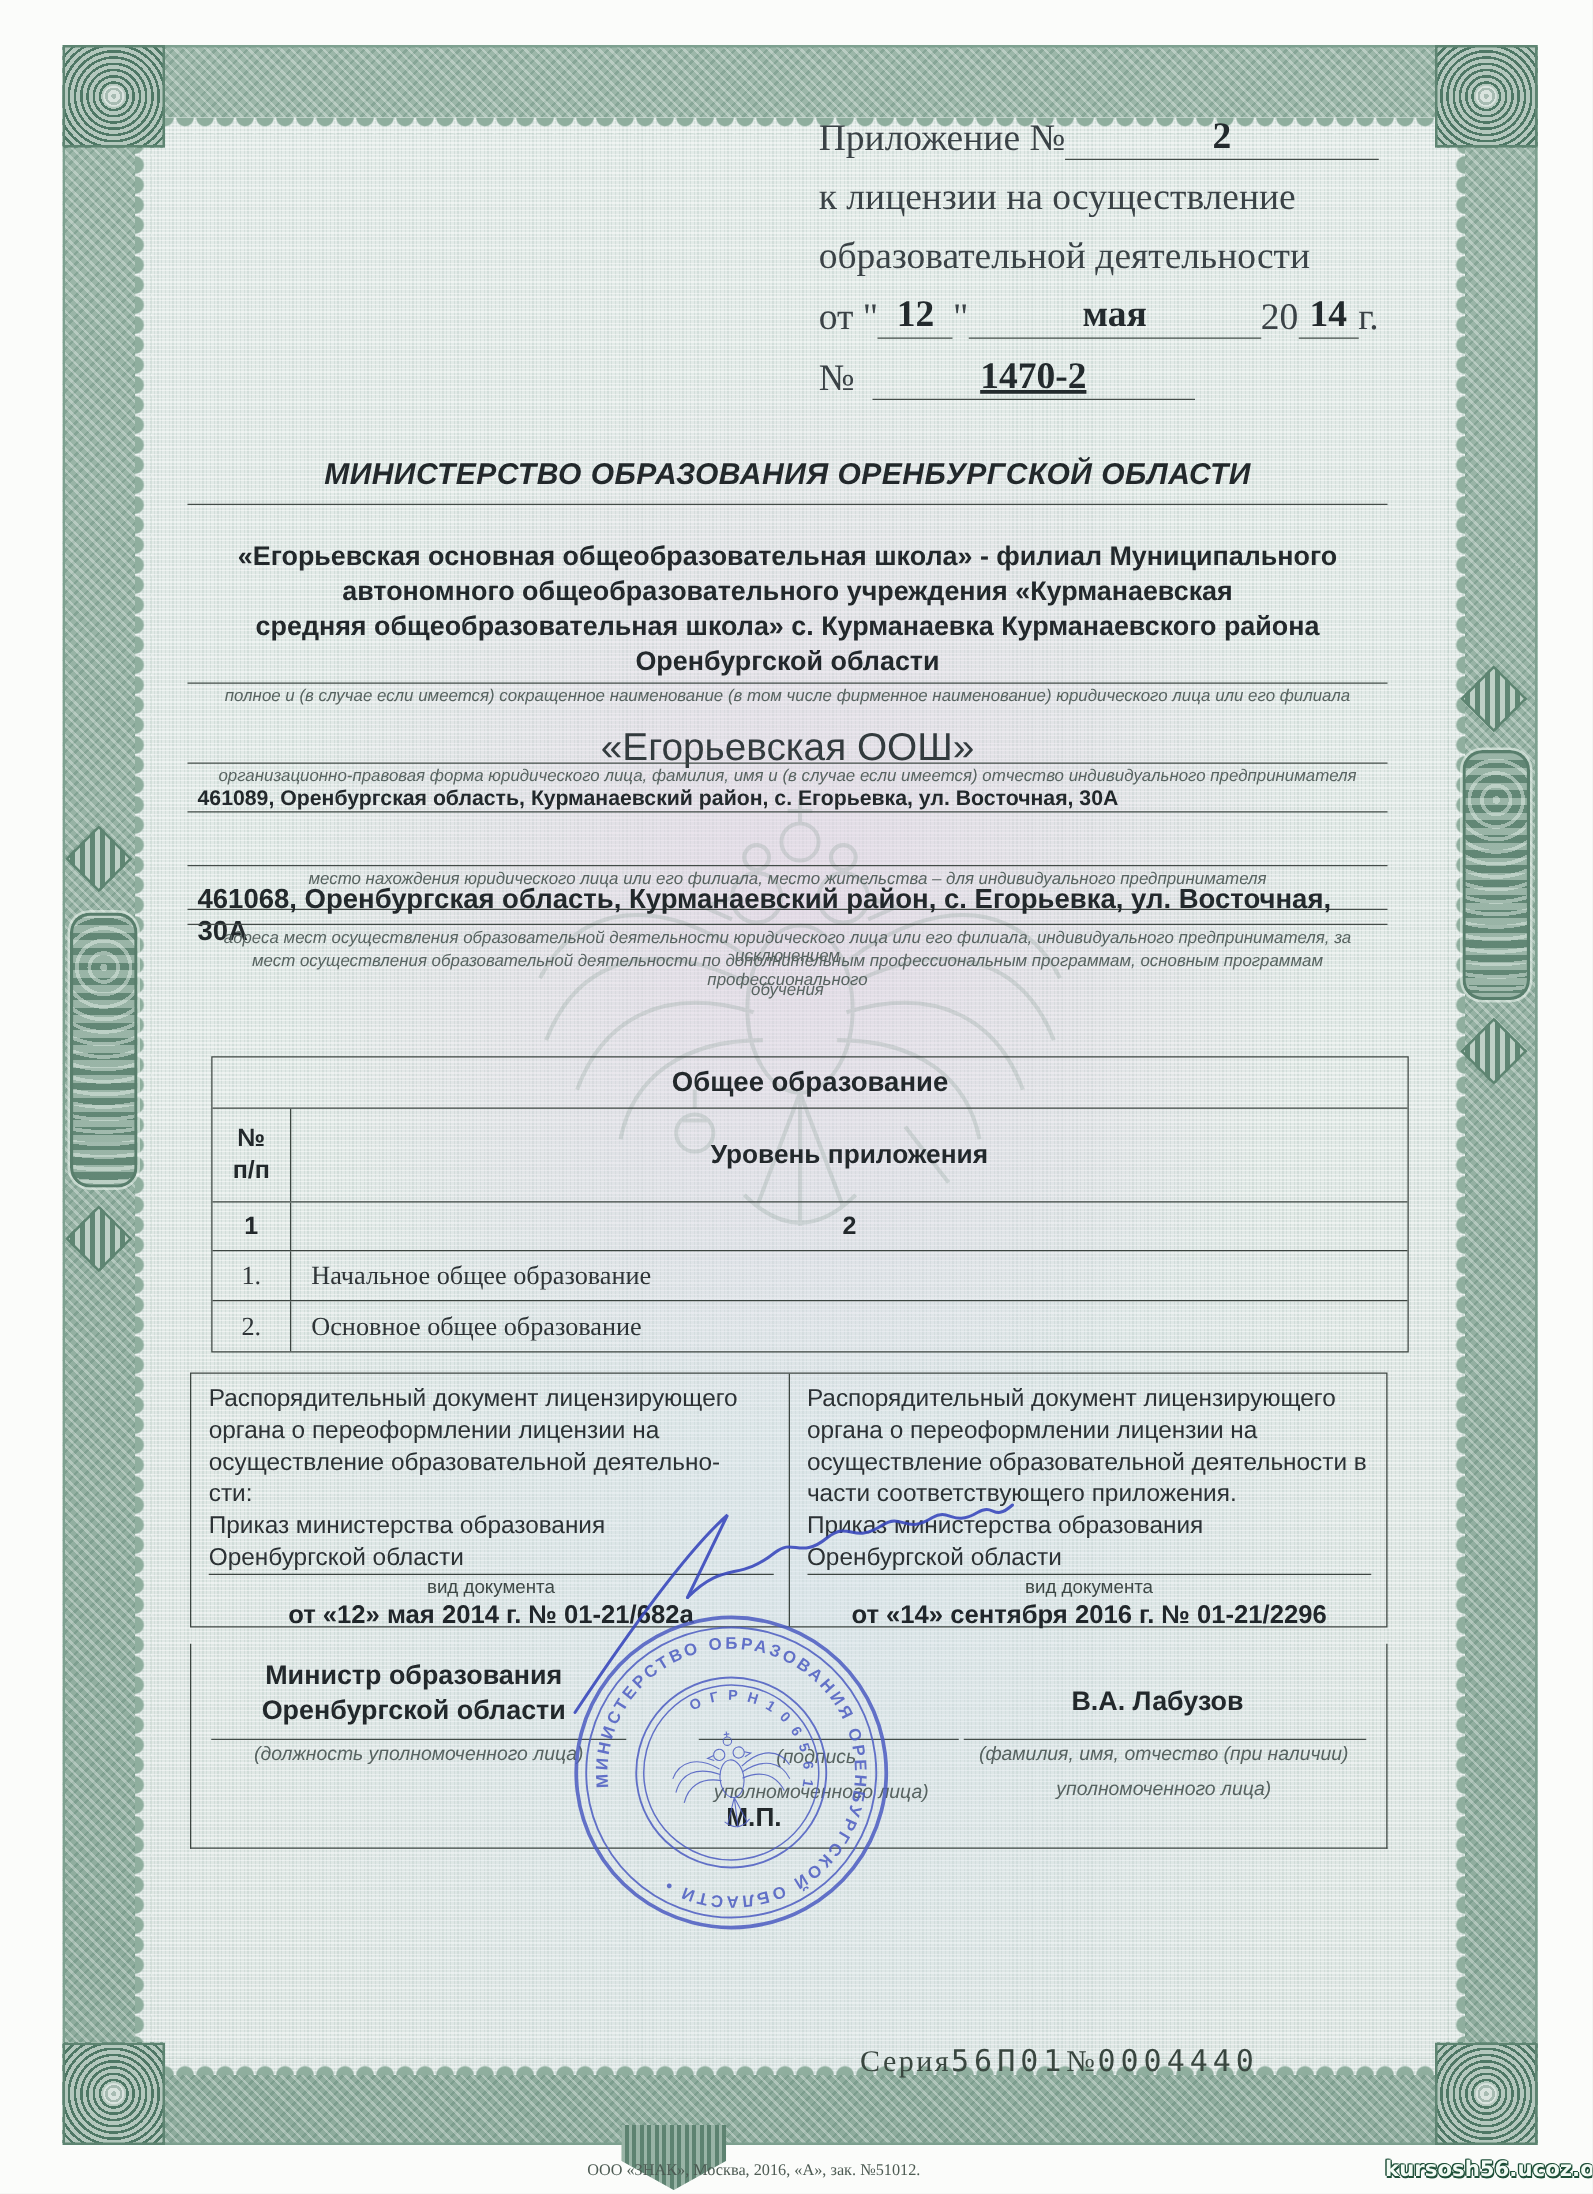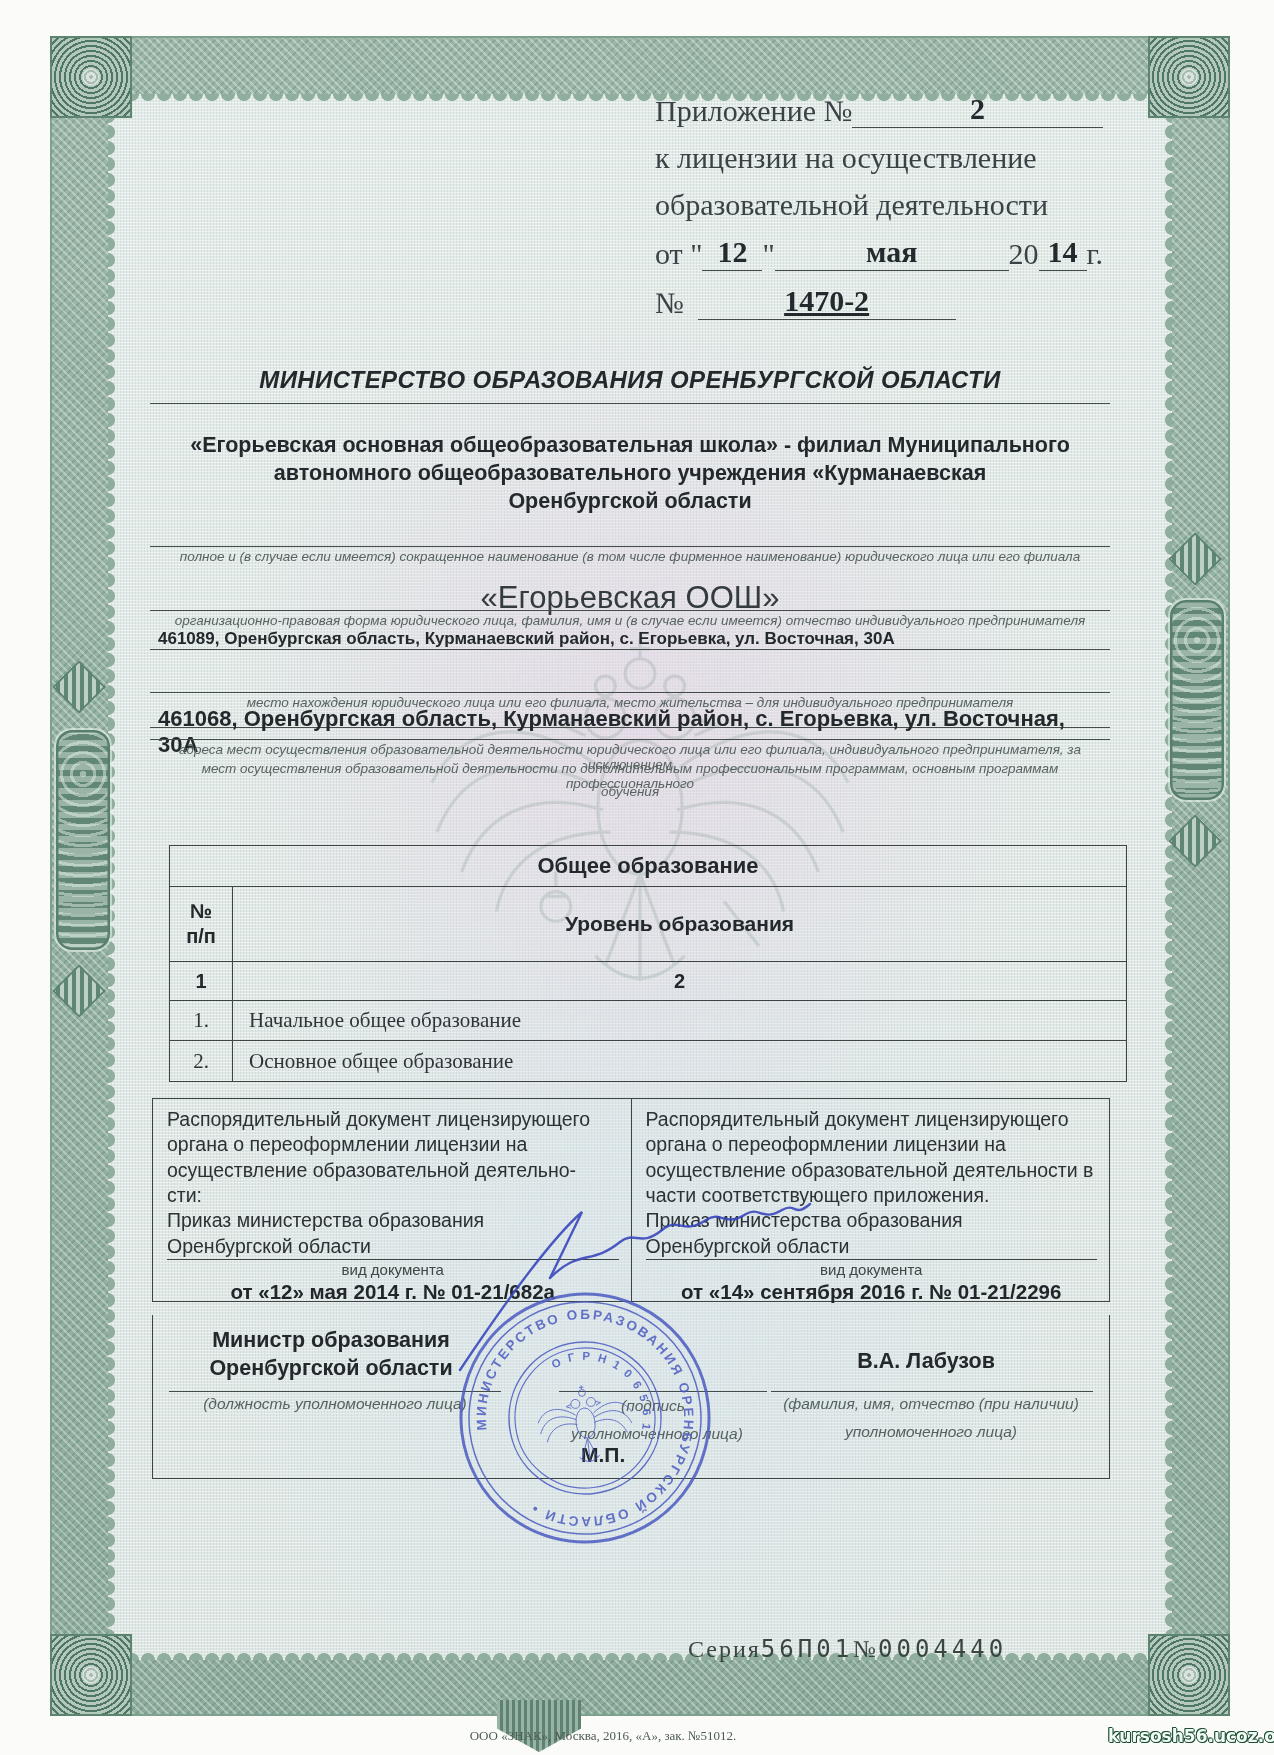--- a/index.html
+++ b/index.html
@@ -160,20 +160,21 @@
       <span class="apx-field" style="width:250px;margin-left:14px;text-decoration:underline;">1470-2</span>
     </div>
   </div>
 
   <div class="abs sansb center" style="left:150px;top:366px;width:960px;font-size:24px;letter-spacing:.4px;font-style:italic;">МИНИСТЕРСТВО ОБРАЗОВАНИЯ ОРЕНБУРГСКОЙ ОБЛАСТИ</div>
   <div class="rule" style="left:150px;top:403px;width:960px;"></div>
 
   <div class="abs sansb center" style="left:150px;top:432px;width:960px;font-size:21.5px;line-height:1.3;">
     <span style="display:block;">«Егорьевская основная общеобразовательная школа» - филиал Муниципального</span>
     <span style="display:block;">автономного общеобразовательного учреждения «Курманаевская</span>
+    <span style="display:block;">средняя общеобразовательная школа» с. Курманаевка Курманаевского района</span>
     <span style="display:block;">Оренбургской области</span>
   </div>
   <div class="rule" style="left:150px;top:546px;width:960px;"></div>
   <div class="abs cap center" style="left:150px;top:549px;width:960px;">полное и (в случае если имеется) сокращенное наименование (в том числе фирменное наименование) юридического лица или его филиала</div>
 
   <div class="abs sans center" style="left:150px;top:580px;width:960px;font-size:31px;color:#333b3e;">«Егорьевская ООШ»</div>
   <div class="rule" style="left:150px;top:610px;width:960px;"></div>
   <div class="abs cap center" style="left:150px;top:613px;width:960px;">организационно-правовая форма юридического лица, фамилия, имя и (в случае  если имеется) отчество индивидуального предпринимателя</div>
   <div class="rule" style="left:150px;top:649px;width:960px;"></div>
 
@@ -190,21 +191,21 @@
 
   <div class="edu">
     <div class="trow" style="height:40px;">
       <div class="c2 sansb" style="justify-content:center;font-size:22px;">Общее образование</div>
     </div>
     <div class="trow" style="height:74px;">
       <div class="c1 sansb" style="font-size:20px;line-height:1.25;">
         <span>№</span>
         <span>п/п</span>
       </div>
-      <div class="c2 sansb" style="justify-content:center;font-size:21px;">Уровень образования</div>
+      <div class="c2 sansb" style="justify-content:center;font-size:21px;">Уровень приложения</div>
     </div>
     <div class="trow" style="height:38px;">
       <div class="c1 sansb" style="font-size:20px;">1</div>
       <div class="c2 sansb" style="justify-content:center;font-size:20px;">2</div>
     </div>
     <div class="trow" style="height:39px;">
       <div class="c1 serif" style="font-size:21px;">1.</div>
       <div class="c2 serif" style="padding-left:16px;font-size:21px;">Начальное общее образование</div>
     </div>
     <div class="trow" style="height:40px;">

